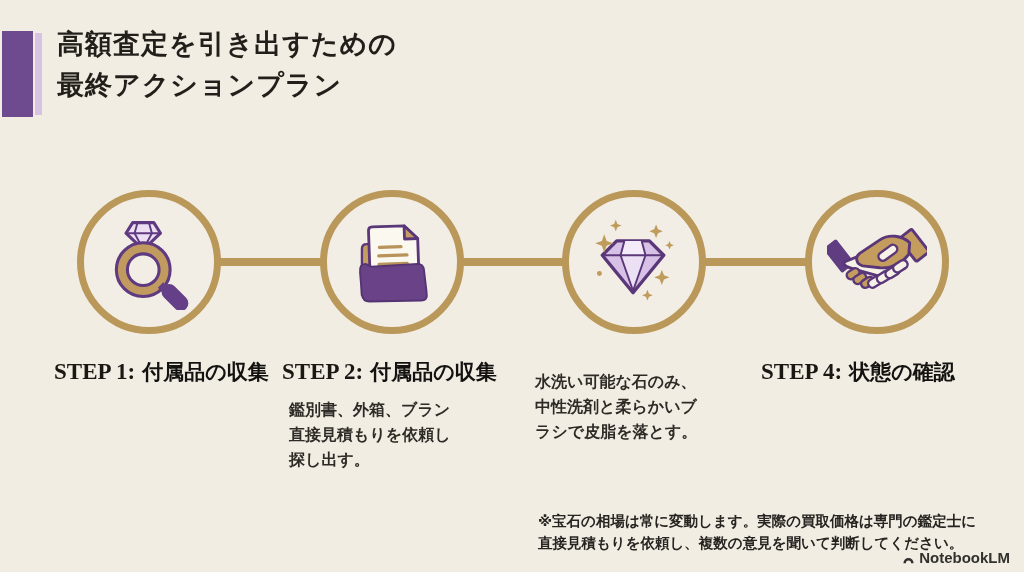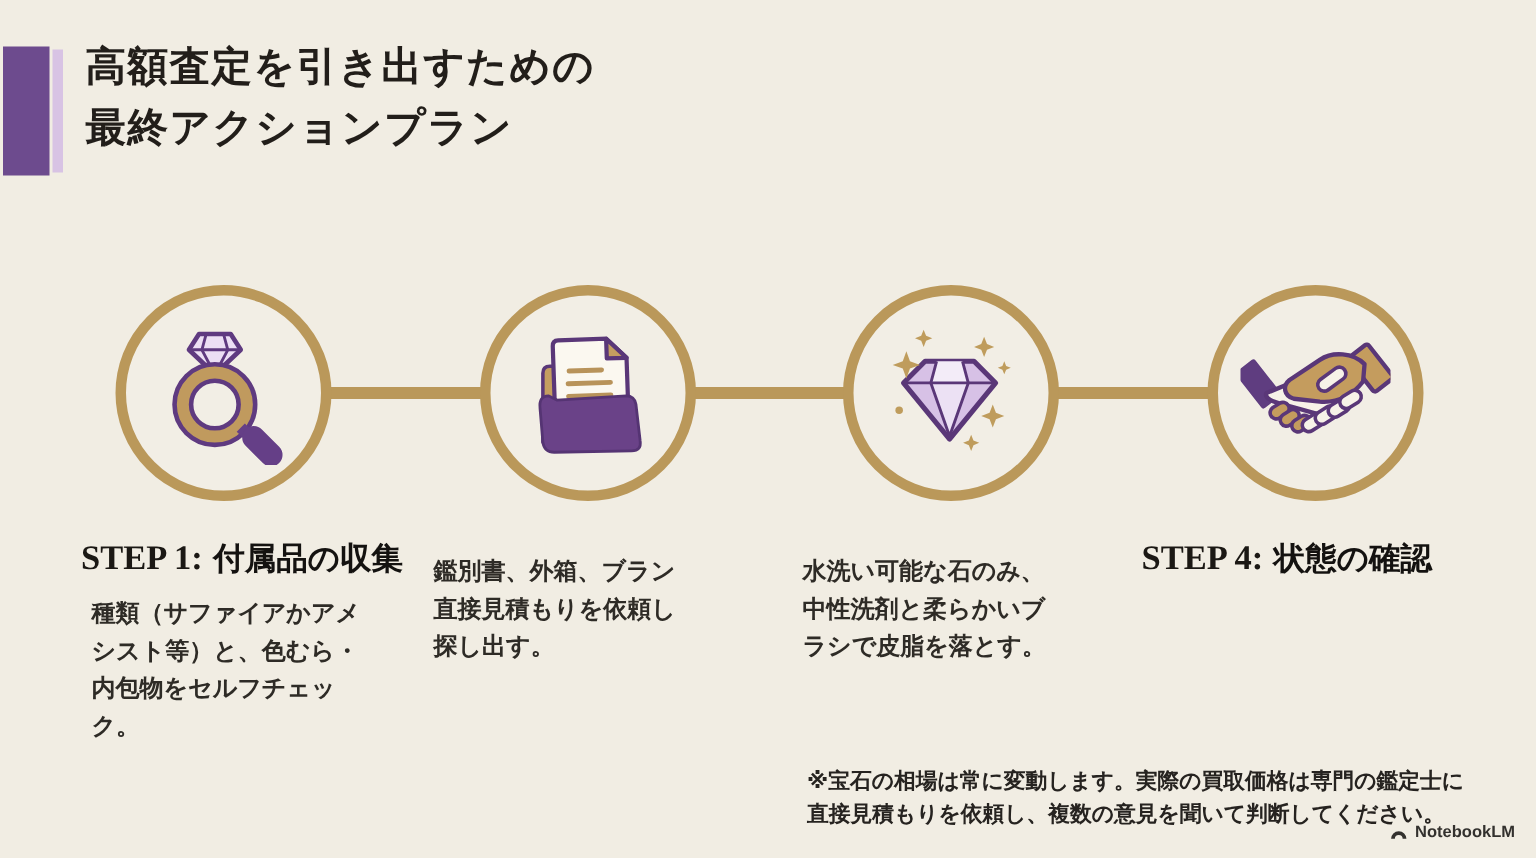--- a/index.html
+++ b/index.html
@@ -41,22 +41,22 @@
     margin:11px 0 0 0;padding-left:7px;
     font-size:16px;line-height:25px;font-weight:600;color:#2e2b26;
   }
 
   
   .footnote{
     position:absolute;left:538px;top:510px;width:478px;
     font-size:14.5px;line-height:22px;font-weight:700;color:#262320;
   }
   .watermark{
-    position:absolute;right:14px;top:549px;display:flex;align-items:flex-start;gap:4px;
-    font-size:11px;font-weight:700;color:#33312e;
+    position:absolute;right:14px;top:549px;display:flex;align-items:flex-end;gap:4px;
+    font-size:15px;font-weight:700;color:#33312e;
   }
   .watermark svg{display:block;}
   svg{display:block;}
 </style>
 </head>
 <body>
 
 <div>
 
   <div class="accent-block"></div>
@@ -148,27 +148,27 @@
         <rect x="68" y="34" width="16" height="9" rx="4.5" transform="rotate(-32 76 38)"></rect>
       </g>
     </svg>
   </div>
 
   <div class="step-col t1">
     <div class="step-heading">
       <span class="step-label">STEP 1:</span>
       <span class="step-name">付属品の収集</span>
     </div>
-    <p class="step-desc pre">種類（サファイアかアメ
-シスト等）と、色むら・
-内包物をセルフチェッ
-ク。</p>
   </div>
 
   <div class="step-col t2">
+    <div class="step-heading">
+      <span class="step-label">STEP 2:</span>
+      <span class="step-name">付属品の収集</span>
+    </div>
     <p class="step-desc pre">鑑別書、外箱、ブラン
 直接見積もりを依頼し
 探し出す。</p>
   </div>
 
   <div class="step-col t3">
     <p class="step-desc pre">水洗い可能な石のみ、
 中性洗剤と柔らかいブ
 ラシで皮脂を落とす。</p>
   </div>

